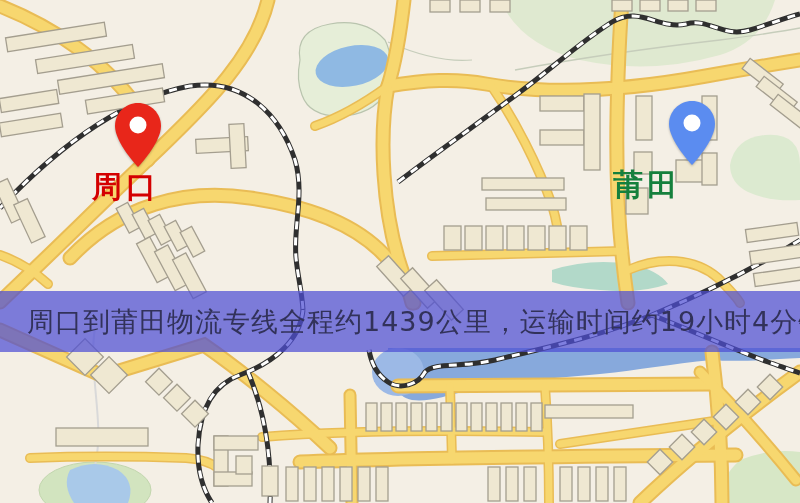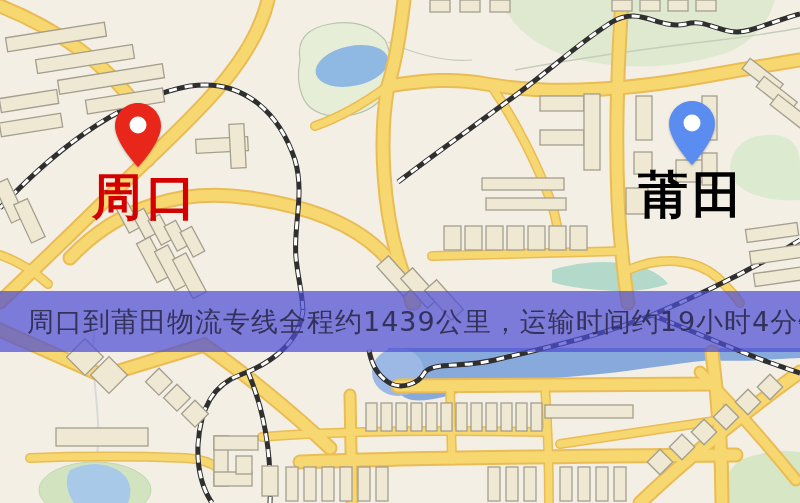--- a/index.html
+++ b/index.html
@@ -7,26 +7,26 @@
     width:800px;height:503px;position:relative;overflow:hidden;
     font-family:"DejaVu Sans","Liberation Sans",sans-serif;
     background:#f4efe5;
   }
   .map-wrap{position:absolute;inset:0;}
   .map-wrap svg{display:block;}
   .marker-pin{position:absolute;width:48px;height:66px;z-index:30;cursor:pointer;}
   .marker-pin svg{display:block;width:100%;height:100%;
     filter:drop-shadow(0 1px 1px rgba(0,0,0,0.25));}
   .marker-label{
-    position:absolute;z-index:31;font-weight:bold;font-size:50px;line-height:1;
+    position:absolute;z-index:31;font-weight:bold;font-size:30px;line-height:1;
     letter-spacing:4px;white-space:nowrap;
     font-family:"DejaVu Sans","Liberation Sans",sans-serif;
   }
   .label-origin{left:92px;top:172px;color:#d40000;}
-  .label-destination{left:638px;top:170px;color:#000000;}
+  .label-destination{left:613px;top:170px;color:#15803d;}
   .route-banner{
     position:absolute;left:0;top:291px;width:800px;height:61px;z-index:20;
     background:rgba(77,77,212,0.72);
     display:flex;align-items:center;
   }
   .route-banner-text{
     color:#32325a;font-size:27px;font-weight:500;padding-left:27px;
     white-space:nowrap;letter-spacing:1px;
   }
 </style>

